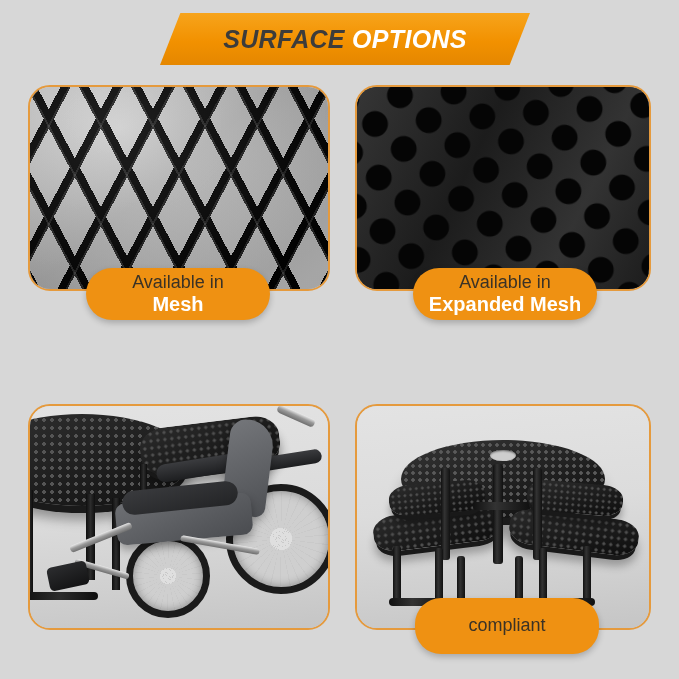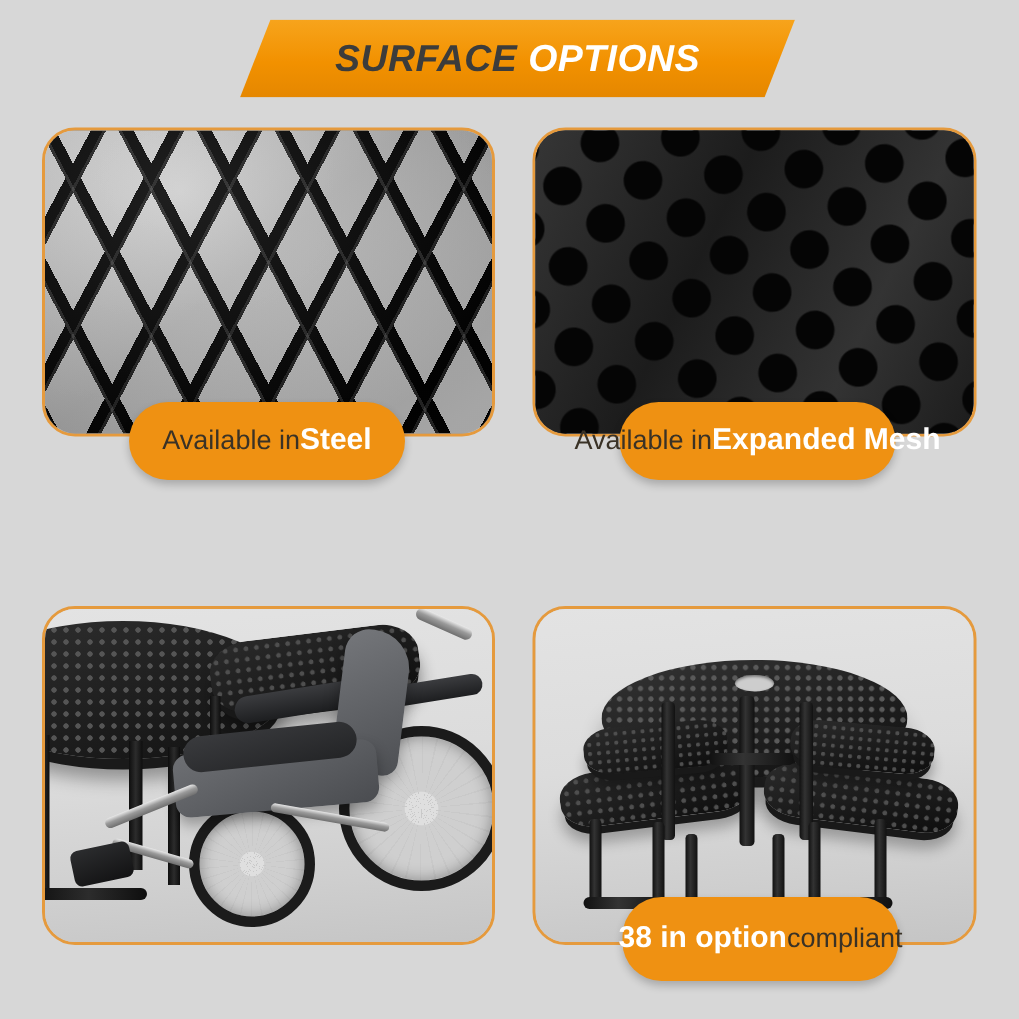--- a/index.html
+++ b/index.html
@@ -168,21 +168,21 @@
     background:
       radial-gradient(circle at 5px 5px,#4f4f4f 0 1.4px,rgba(0,0,0,0) 1.8px) 0 0/7px 7px,
       linear-gradient(165deg,#2c2c2c,#0d0d0d);
     box-shadow:0 7px 0 -2px #191919, 0 11px 9px rgba(0,0,0,.28);
   }
   .pt-frame{ position:absolute; background:linear-gradient(90deg,#111,#333 40%,#111); border-radius:3px; }
 
   
   .pill{
     position:absolute;
-    display:flex; flex-direction:row;
+    display:flex; flex-direction:column;
     align-items:center; justify-content:center;
     background:#ef9112;
     border-radius:26px;
     box-shadow:0 3px 6px rgba(0,0,0,.22);
     text-align:center;
     line-height:1.18;
     z-index:6;
   }
   .pill .l1,.pill .l2{ white-space:nowrap; display:block; }
   .t-dark{ color:#3a3226; font-weight:normal; }
@@ -199,21 +199,21 @@
     <div class="banner-text">
       <span class="dark">SURFACE</span><span class="dark">&nbsp;</span><span class="light">OPTIONS</span>
     </div>
   </div>
 
   <div class="panel" style="left:28px; top:85px; width:302px; height:206px;">
     <div class="panel-media mesh"></div>
   </div>
   <div class="pill" style="left:86px; top:268px; width:184px; height:52px;">
     <span class="l1 t-dark fs18">Available in</span>
-    <span class="l2 t-light fs20">Steel</span>
+    <span class="l2 t-light fs20">Mesh</span>
   </div>
 
   <div class="panel" style="left:355px; top:85px; width:296px; height:206px;">
     <div class="panel-media perf"></div>
   </div>
   <div class="pill" style="left:413px; top:268px; width:184px; height:52px;">
     <span class="l1 t-dark fs18">Available in</span>
     <span class="l2 t-light fs20">Expanded Mesh</span>
   </div>
 
@@ -267,17 +267,16 @@
       <div class="pt-frame" style="left:182px; top:142px; width:8px; height:60px;"></div>
       <div class="pt-frame" style="left:226px; top:140px; width:8px; height:58px;"></div>
       <div class="pt-frame" style="left:32px;  top:192px; width:58px; height:8px; border-radius:5px;"></div>
       <div class="pt-frame" style="left:180px; top:192px; width:58px; height:8px; border-radius:5px;"></div>
       <div class="pt-frame" style="left:100px; top:150px; width:8px; height:54px;"></div>
       <div class="pt-frame" style="left:158px; top:150px; width:8px; height:54px;"></div>
       <div class="pt-frame" style="left:96px;  top:198px; width:74px; height:8px; border-radius:5px;"></div>
     </div>
   </div>
   <div class="pill" style="left:415px; top:598px; width:184px; height:56px;">
-    <span class="l1 t-light fs20">38 in option</span>
     <span class="l2 t-dark fs18">compliant</span>
   </div>
 
 </div>
 
 </body></html>

